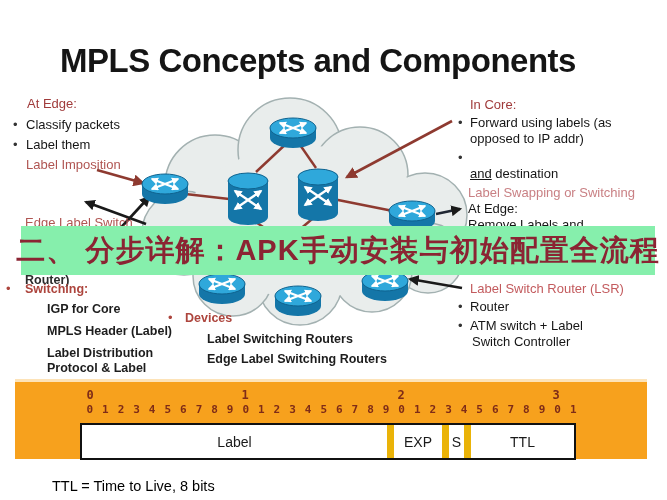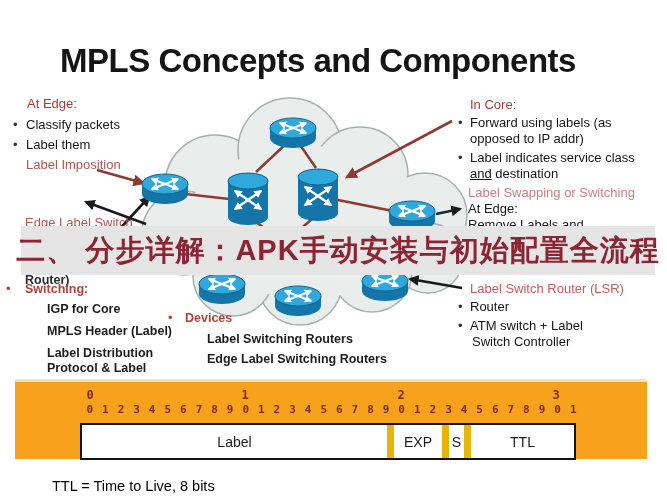--- a/index.html
+++ b/index.html
@@ -14,21 +14,21 @@
   .redh{color:#a03b3b;}
   .pinkish{color:#b05552;}
   .swap{color:#c98084;}
   .lsr{color:#c35b5e;}
   .proto-h{color:#ad453d;font-weight:700;font-size:12.5px;line-height:15px;z-index:2;}
   .bullet{z-index:2;font-size:13px;line-height:16px;color:#333;}
   .u{text-decoration:underline;}
   .list .li{margin-bottom:7px;}
   .list .li:nth-child(3){margin-bottom:0;}
   .dlist .li{margin-bottom:5px;}
-  .banner{left:21px;top:226px;width:634px;height:49px;background:#e5e5e5;z-index:5;
+  .banner{left:21px;top:226px;width:634px;height:49px;background:#86efac;z-index:5;
           display:flex;align-items:center;justify-content:center;}
   .banner-text{font-size:29px;font-weight:700;color:#8b2433;letter-spacing:1px;
                font-family:"Liberation Sans",sans-serif;white-space:nowrap;}
   .panel{left:15px;top:379px;width:632px;height:77px;background:#f7a11d;z-index:4;
          border-top:3px solid #fde3b8;}
   .tens{top:6px;width:16px;text-align:center;font:700 12px/14px "DejaVu Sans Mono",monospace;
         color:#7e2c18;}
   .bits{left:67px;top:21px;width:499px;display:flex;}
   .bits span{flex:1;text-align:center;font:700 11px/14px "DejaVu Sans Mono",monospace;
              color:#7e2c18;}
@@ -127,21 +127,20 @@
   <div class="abs t13" style="left:26px;top:117px;">Classify packets</div>
   <span class="abs bullet" style="left:13px;top:137px;">•</span>
   <div class="abs t13" style="left:26px;top:137px;">Label them</div>
   <div class="abs t13 pinkish" style="left:26px;top:157px;">Label Imposition</div>
 
   <div class="abs t13 redh" style="left:470px;top:97px;">In Core:</div>
   <span class="abs bullet" style="left:458px;top:115px;">•</span>
   <div class="abs t13" style="left:470px;top:115px;">Forward using labels (as</div>
   <div class="abs t13" style="left:470px;top:131px;">opposed to IP addr)</div>
   <span class="abs bullet" style="left:458px;top:150px;">•</span>
-  <div class="abs t13" style="left:470px;top:150px;">Label indicates service class</div>
   <div class="abs t13" style="left:470px;top:166px;"><span class="u">and</span><span> destination</span></div>
   <div class="abs t13 swap" style="left:468px;top:185px;">Label Swapping or Switching</div>
   <div class="abs t13" style="left:468px;top:201px;">At Edge:</div>
   <div class="abs t13" style="left:468px;top:217px;">Remove Labels and</div>
 
   <div class="abs t13 pinkish" style="left:25px;top:215px;">Edge Label Switch</div>
   <div class="abs t13b" style="left:25px;top:273px;color:#2b2b2b;">Router)</div>
 
   <span class="abs bullet" style="left:6px;top:281px;color:#ad453d;">•</span>
   <div class="abs proto-h" style="left:25px;top:282px;">Switching:</div>

